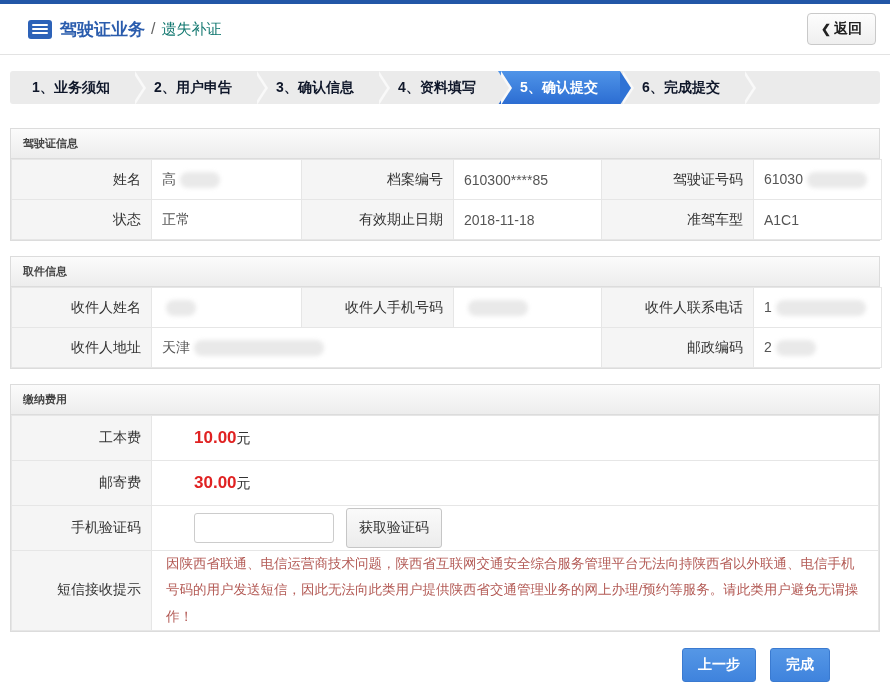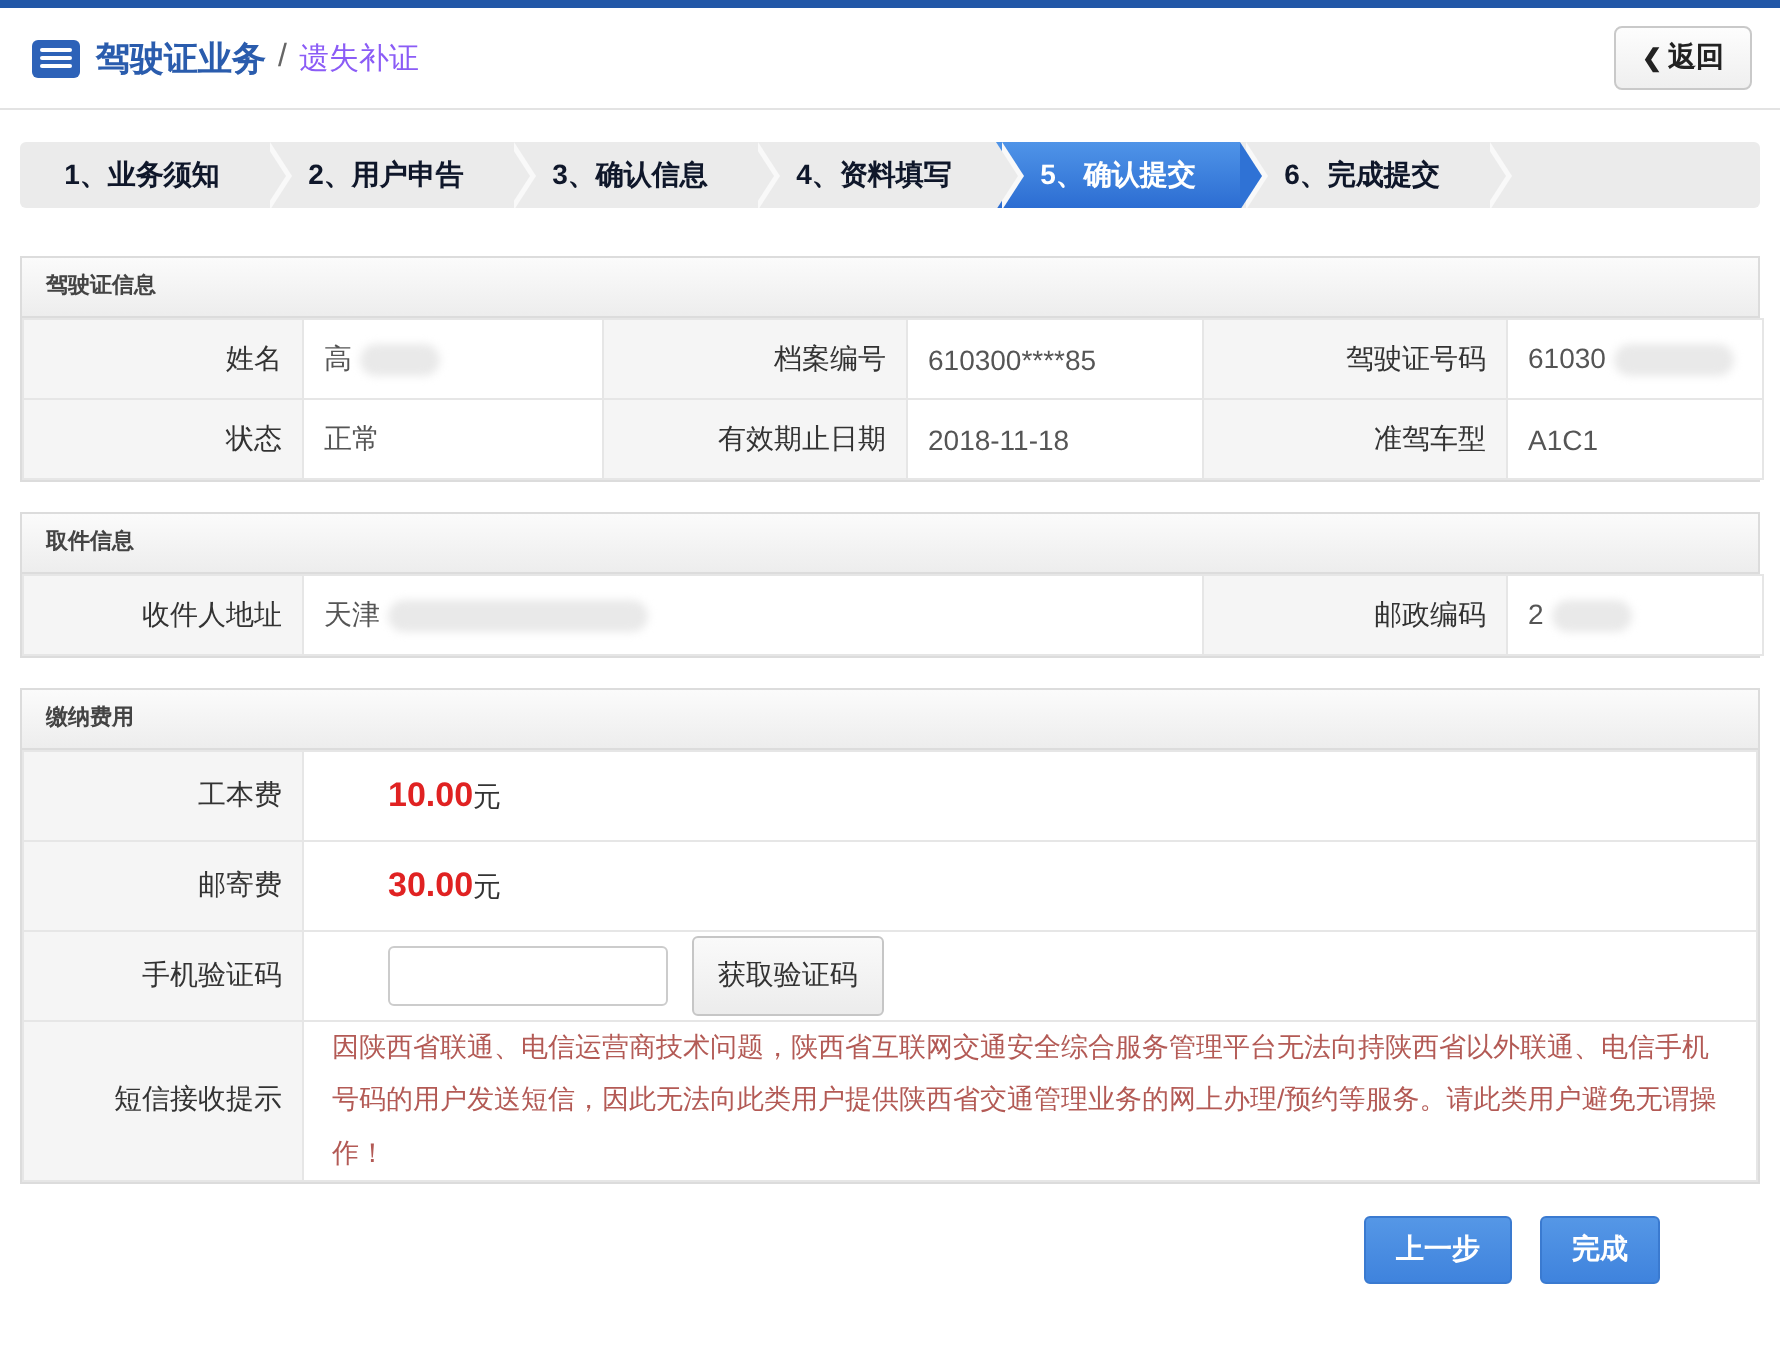--- a/index.html
+++ b/index.html
@@ -3,29 +3,29 @@
 <meta charset="utf-8">
 <style>
   * { margin:0; padding:0; box-sizing:border-box; }
   html,body { width:890px; height:685px; background:#fff; overflow:hidden;
     font-family:"Liberation Sans","DejaVu Sans",sans-serif; }
 
   .top-strip { height:4px; background:#2257a7; }
 
   
   .header { height:51px; display:flex; align-items:center; justify-content:space-between;
-    padding:0 14px 0 16px; border-bottom:1px solid #e3e3e3; background:#fff; }
+    padding:0 14px 0 28px; border-bottom:1px solid #e3e3e3; background:#fff; }
   .title-area { display:flex; align-items:center; }
   .list-icon { width:24px; height:19px; background:#2d62b8; border-radius:3px;
     display:inline-flex; flex-direction:column; justify-content:center; gap:2px;
     padding:0 4px; margin-right:8px; }
   .list-icon i { display:block; height:2px; background:#fff; border-radius:1px; }
   .title-primary { color:#2a5cad; font-size:17px; font-weight:bold; }
   .title-sep { color:#666; font-size:16px; margin:0 6px; }
-  .title-secondary { color:#8b5cf6; font-size:15px;text-align:right; }
+  .title-secondary { color:#0f766e; font-size:15px;text-align:right; }
   .back-btn { background:linear-gradient(#fdfdfd,#efefef); border:1px solid #c9c9c9;
     border-radius:4px; padding:6px 13px; font-size:14px; font-weight:bold; color:#222;
     cursor:pointer; display:flex; align-items:center; gap:3px; }
   .back-btn .chev { font-size:12px; font-weight:bold; }
 
   
   .steps { margin:16px 10px 0; height:33px; background:#ebebeb; border-radius:3px;
     display:flex; overflow:hidden; }
   .step { position:relative; width:122px; text-align:center; line-height:33px;
     color:#0f172a; font-weight:bold; font-size:14px; cursor:pointer; white-space:nowrap; }
@@ -139,20 +139,28 @@
   <table>
     <colgroup>
         <col style="width:140px">
         <col style="width:150px">
         <col style="width:152px">
         <col style="width:148px">
         <col style="width:152px">
         <col style="width:128px">
       </colgroup>
     <tbody>
+        <tr>
+      <td class="lbl">收件人姓名</td>
+      <td class="val"><span class="redact w30"></span></td>
+      <td class="lbl">收件人手机号码</td>
+      <td class="val"><span class="redact w60"></span></td>
+      <td class="lbl">收件人联系电话</td>
+      <td class="val"><span>1</span><span class="redact w90"></span></td>
+    </tr>
     <tr>
       <td class="lbl">收件人地址</td>
       <td class="val" colspan="3"><span>天津</span><span class="redact w130"></span></td>
       <td class="lbl">邮政编码</td>
       <td class="val"><span>2</span><span class="redact w40"></span></td>
     </tr>
   </tbody>
     </table>
 </div>
 

